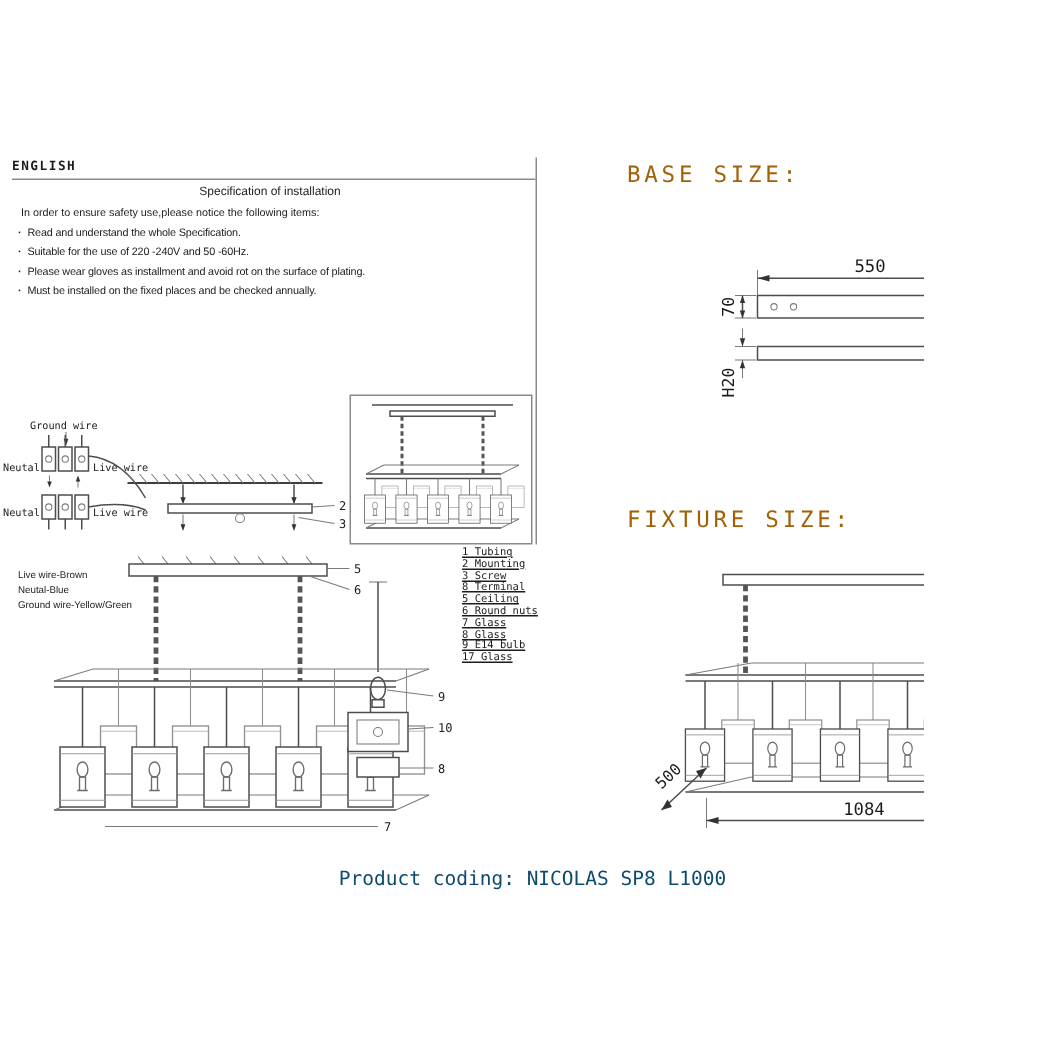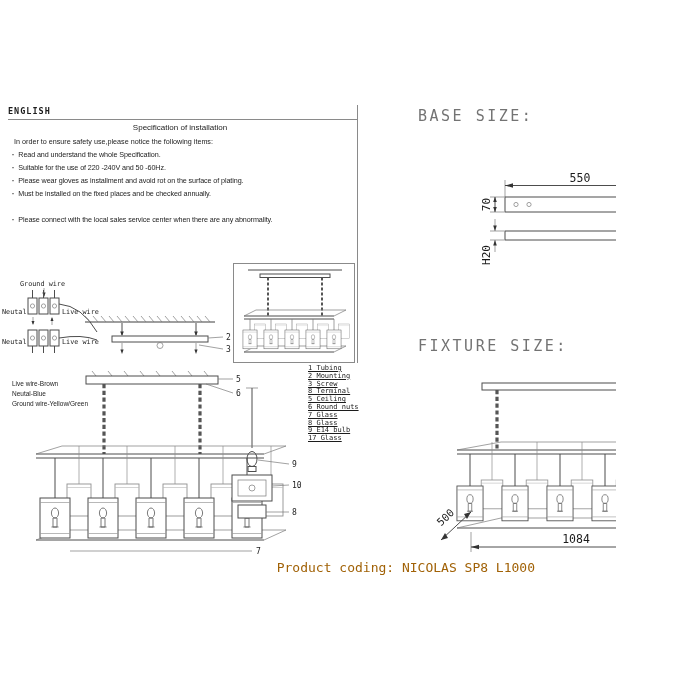--- a/index.html
+++ b/index.html
@@ -12,23 +12,23 @@
   .english { left:8px; top:106px; font-size:8.5px; font-weight:700; letter-spacing:1px; }
   .hrule { position:absolute; background:#8a8a8a; height:1px; }
   .vrule { position:absolute; background:#8a8a8a; width:1px; }
   .spec-title { left:10px; top:123px; width:340px; text-align:center; font-size:8px; }
   .spec-intro { left:14px; top:137px; font-size:7.2px; }
   .spec-item { left:12px; font-size:7.2px; letter-spacing:-0.1px; }
   .spec-item::before { content:"·"; margin-right:4px; font-weight:700; }
   .legend-line { left:12px; font-size:6.5px; }
   .parts { position:absolute; left:308px; top:365px; }
   .part-item { font-size:7px; line-height:7.8px; white-space:nowrap;text-decoration:underline; }
-  .size-heading { font-size:15px; letter-spacing:2.5px; color:#737373; }
+  .size-heading { font-size:15px; letter-spacing:2.5px; color:#a16207; }
   .minibox { position:absolute; left:233px; top:263px; width:122px; height:100px; border:1px solid #8a8a8a; }
-  .product { left:175px; top:560px; width:360px; text-align:right; font-size:13px; color:#a16207; }
+  .product { left:175px; top:579px; width:360px; text-align:center; font-size:13px; color:#0c4a6e; }
   svg { position:absolute; overflow:visible; }
   svg text { font-family:"DejaVu Sans Mono", monospace; fill:#1c1c1c; }
   svg .ln { stroke:#4d4d4d; stroke-width:1; fill:none; }
   svg .thin { stroke:#7a7a7a; stroke-width:0.7; fill:none; }
   svg .chain { stroke:#555; stroke-width:3.2; stroke-dasharray:4.2 2.6; fill:none; }
   svg .arr { fill:#333; stroke:none; }
   svg .box { fill:#fff; stroke:#4d4d4d; stroke-width:1; }
 </style>
 </head>
 <body>
@@ -54,21 +54,20 @@
   <div class="lbl english cad">ENGLISH</div>
   <div class="hrule" style="left:8px; top:119px; width:349px;"></div>
   <div class="vrule" style="left:357px; top:105px; height:258px;"></div>
 
   <div class="lbl spec-title sans">Specification of installation</div>
   <div class="lbl spec-intro sans">In order to ensure safety use,please notice the following items:</div>
   <div class="lbl spec-item sans" style="top:150px">Read and understand the whole Specification.</div>
   <div class="lbl spec-item sans" style="top:163px">Suitable for the use of 220 -240V and 50 -60Hz.</div>
   <div class="lbl spec-item sans" style="top:176px">Please wear gloves as installment and avoid rot on the surface of plating.</div>
   <div class="lbl spec-item sans" style="top:189px">Must be installed on the fixed places and be checked annually.</div>
-  <div class="lbl spec-item sans" style="top:215px">Please connect with the local sales service center when there are any abnormality.</div>
 
   <svg style="left:0; top:256px" width="360" height="150" viewBox="0 0 360 150">
     <text x="20" y="30" font-size="6.8">Ground wire</text>
     <g>
       <line class="thin" x1="44" y1="32" x2="44" y2="40"></line>
         <polygon class="arr" points="44,41 42.4,36.5 45.6,36.5"></polygon>
     </g>
     <g>
       <line class="ln" x1="32.5" y1="34" x2="32.5" y2="42"></line>
         <line class="ln" x1="43.5" y1="34" x2="43.5" y2="42"></line>

